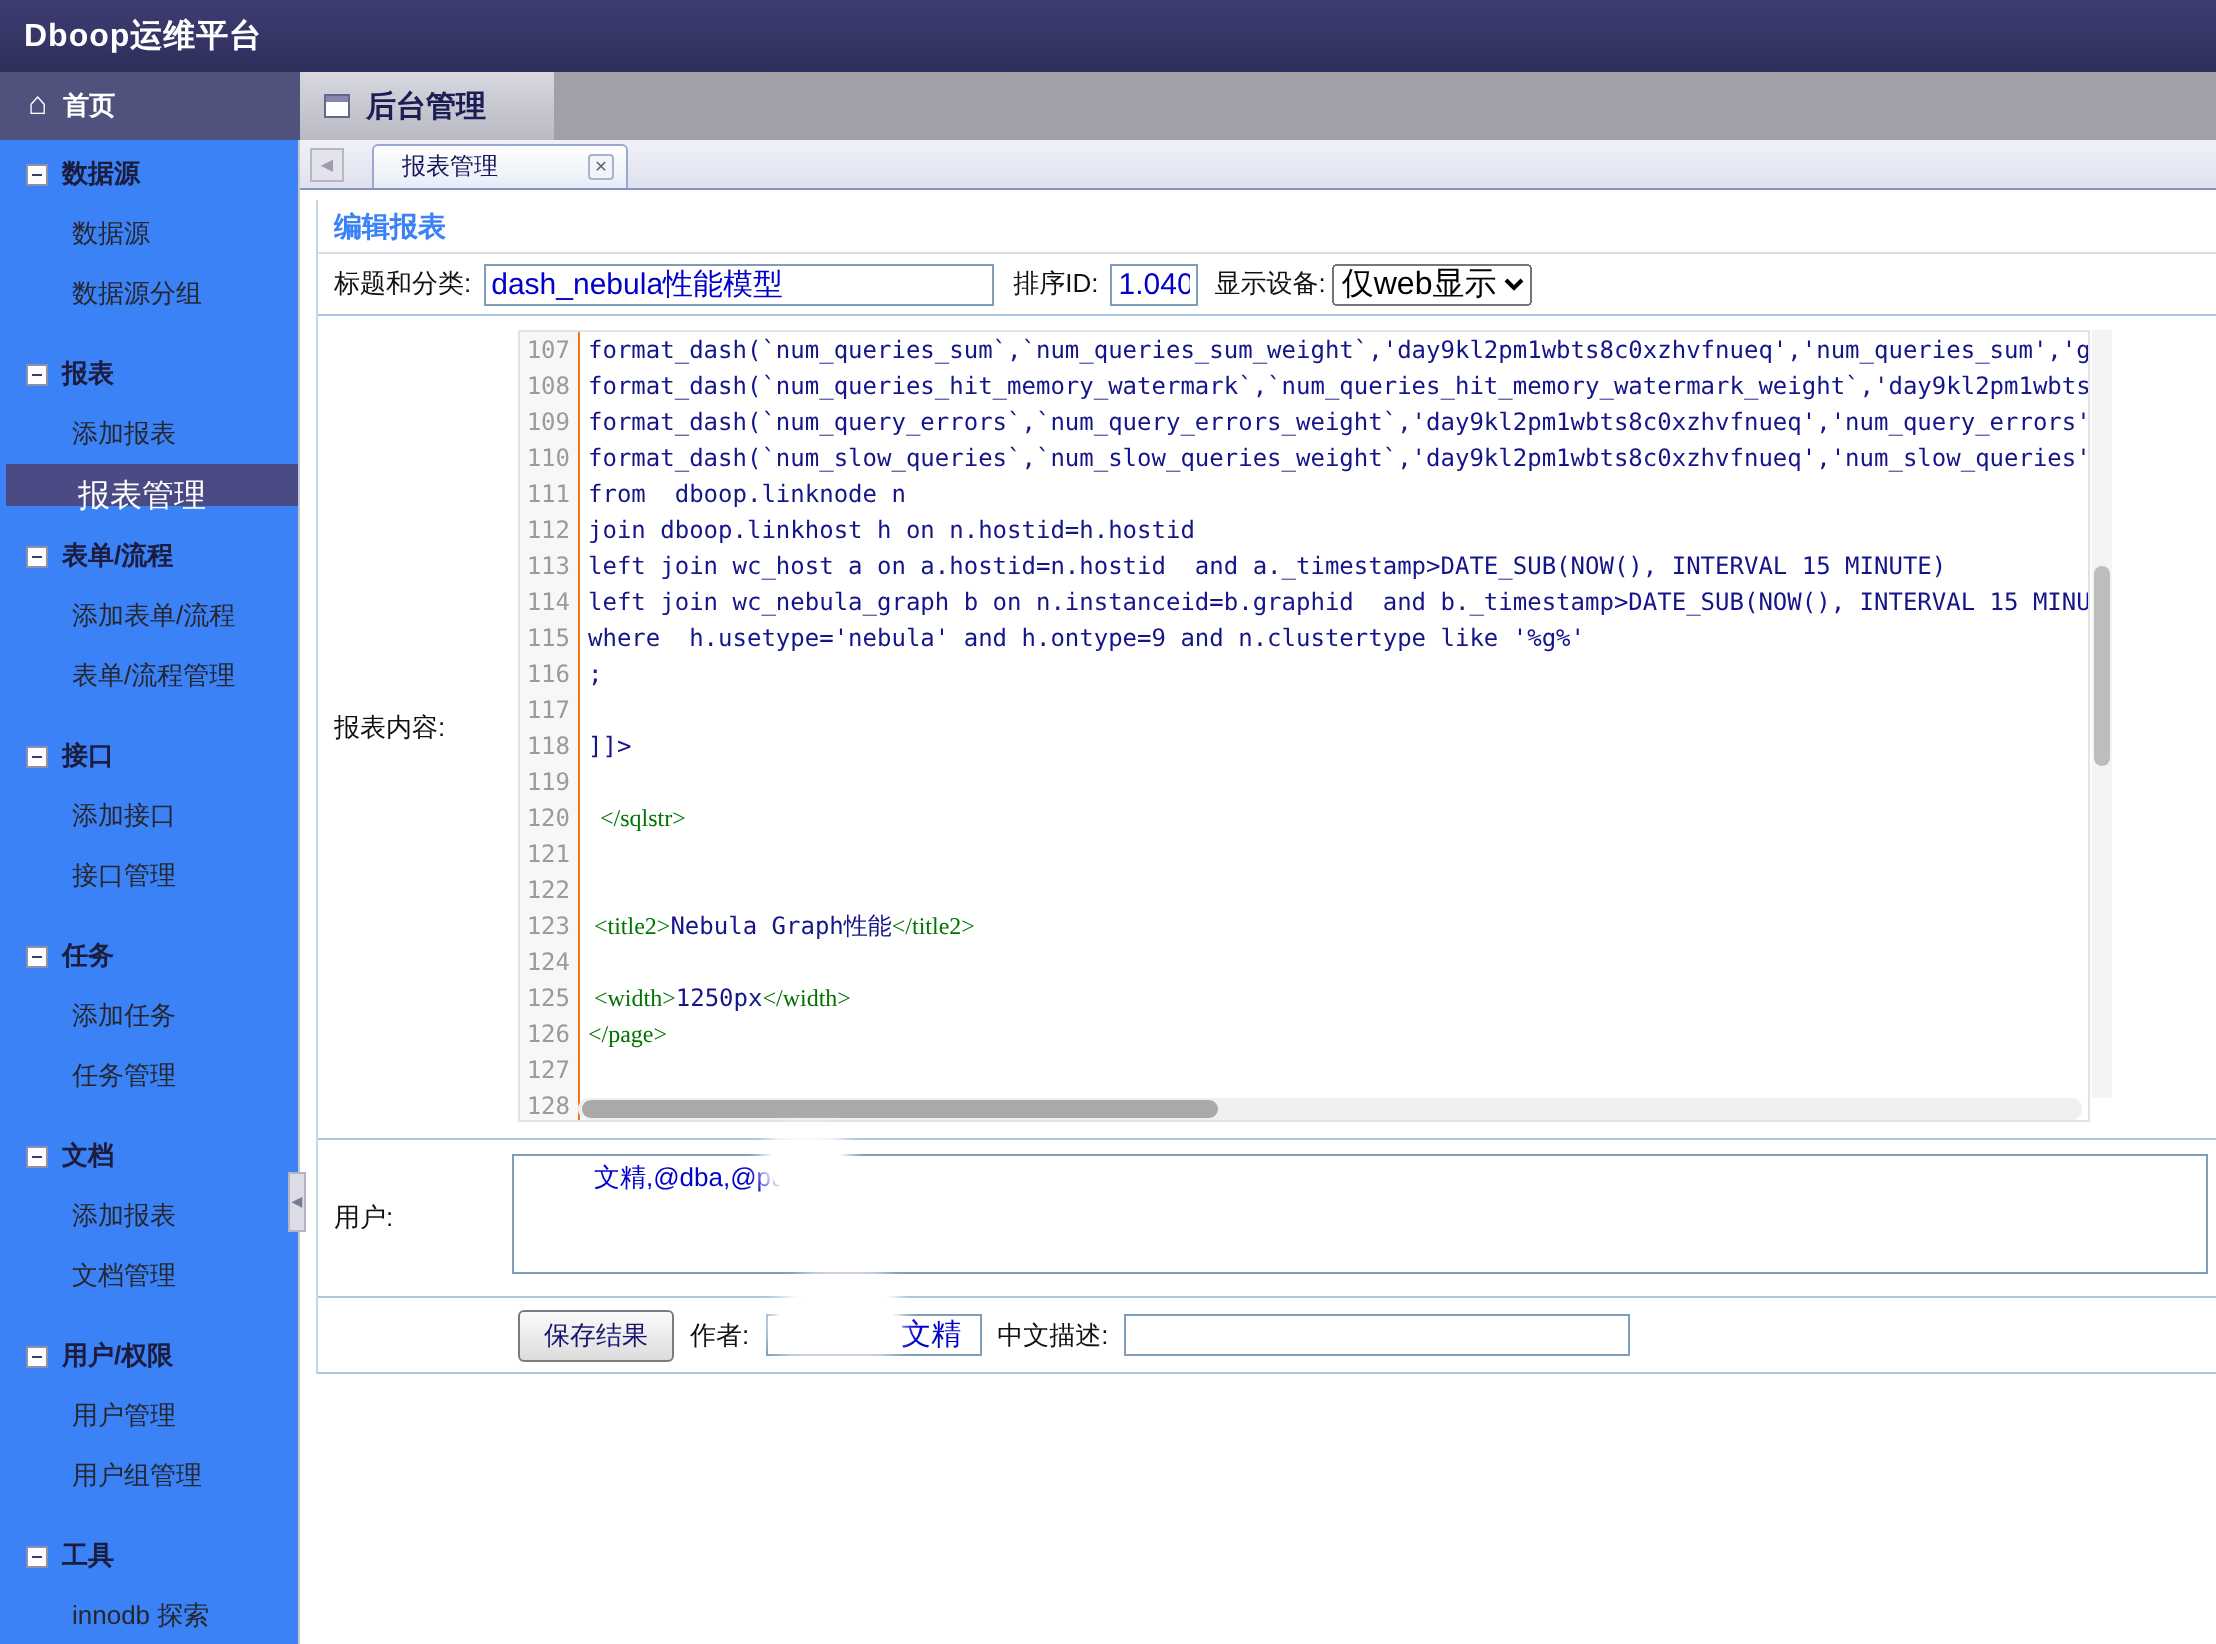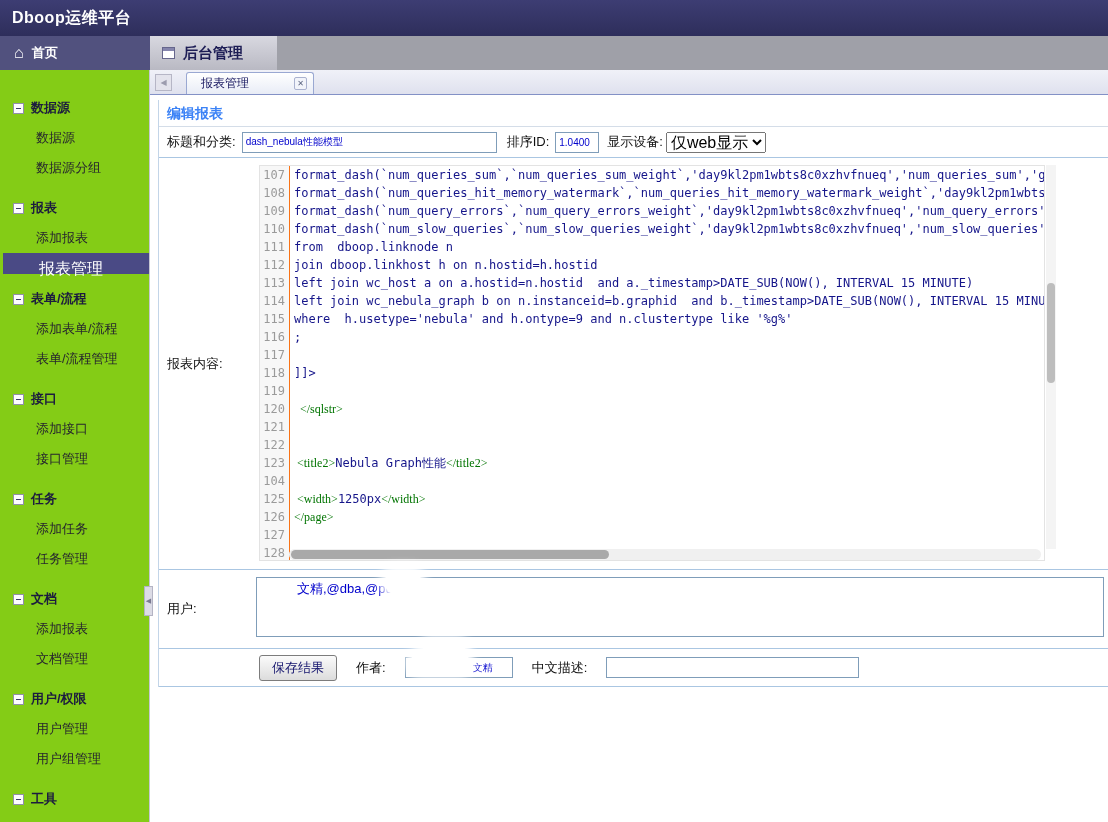--- a/index.html
+++ b/index.html
@@ -16,22 +16,22 @@
   .home-cell { width:150px; height:100%; background:#51517e; color:#fff; display:flex; align-items:center;
     gap:8px; padding-left:14px; font-size:13px; font-weight:bold; cursor:pointer; }
   .home-icon { font-size:16px; line-height:1; }
   .tabstrip { flex:1; background:#9fa0a8; display:flex; align-items:stretch; }
   .maintab { display:flex; align-items:center; gap:8px; padding:0 34px 0 12px;
     background:linear-gradient(#d8d8e0,#b9b9c3); color:#1d1d55; font-size:15px; font-weight:bold; cursor:pointer; }
   .win-icon { width:13px; height:12px; background:#fff; border:1px solid #66668c; position:relative; display:inline-block; }
   .win-icon .win-bar { position:absolute; left:0; top:0; right:0; height:3px; background:#8585ad; }
 
   
-  .sidebar { position:absolute; left:0; top:70px; width:150px; bottom:0; background:#84cc16;
-    border-right:1px solid #c6c6d2; padding-top:23px; overflow:hidden; }
+  .sidebar { position:absolute; left:0; top:70px; width:150px; bottom:0; background:#3b82f6;
+    border-right:1px solid #c6c6d2; padding-top:2px; overflow:hidden; }
   .sb-sec { margin-bottom:10px; }
   .sb-head { display:flex; align-items:center; gap:7px; padding:6px 0 6px 13px;
     font-size:13px; font-weight:bold; color:#1c1c3f; cursor:pointer; }
   .collapse-box { width:11px; height:11px; border:1px solid #9090a8; background:#fdfdff; position:relative; flex:0 0 auto; }
   .collapse-box::after { content:""; position:absolute; left:2px; right:2px; top:4px; height:1px; background:#3c3c66; }
   .sb-item { padding:6px 0 6px 36px; font-size:13px; color:#26262e; cursor:pointer; }
   .sb-item.sel { background:#4a4a85; color:#fff; }
   .collapse-handle { position:absolute; left:144px; top:586px; width:9px; height:30px; background:#dcdce6;
     border:1px solid #b4b4c4; color:#7a7a92; font-size:7px; display:flex; align-items:center; justify-content:center;
     z-index:6; cursor:pointer; }
@@ -48,21 +48,21 @@
   .closebox { width:13px; height:13px; border:1px solid #aab2cf; background:#f2f4fa; color:#5b6480;
     font-size:8px; line-height:11px; text-align:center; border-radius:2px; cursor:pointer; }
 
   .content { position:absolute; left:0; top:25px; right:0; bottom:0; }
   .form { position:absolute; left:8px; top:5px; right:0; border-left:1px solid #c3d5e8; }
   .f-title { height:27px; line-height:27px; padding-left:8px; color:#3b82f6; font-size:14px; font-weight:bold;
     border-bottom:1px solid #d4dde8; }
   .f-row { border-bottom:1px solid #aac6e2; position:relative; }
   .f-row1 { height:31px; display:flex; align-items:center; padding-left:8px; }
   .lbl { color:#111; font-size:13px; white-space:nowrap; }
-  .inp { border:1px solid #7f9db9; height:21px; font-size:10px; color:#0000cc; padding:0 3px;
+  .inp { border:1px solid #7f9db9; height:21px; font-size:15px; color:#0000cc; padding:0 3px;
     font-family:"Liberation Sans", sans-serif; }
   .title-inp { width:255px; margin:0 10px 0 6px; }
   .sort-inp { width:44px; margin:0 8px 0 6px; }
   .sel { height:21px; font-size:16px; margin-left:3px; }
 
   .f-row2 { height:412px; }
   .rowlbl { position:absolute; left:8px; top:50%; transform:translateY(-50%); }
   .editor { position:absolute; left:100px; top:7px; width:786px; height:396px; border:1px solid #e3e3e3;
     background:#fff; display:flex; font-family:"DejaVu Sans Mono", monospace; font-size:12px; line-height:18px;
     overflow:hidden; cursor:text; }
@@ -79,21 +79,21 @@
     border-radius:6px; cursor:pointer; z-index:3; }
   .hthumb { position:absolute; left:2px; top:1px; width:318px; height:9px; background:#a9a9a9; border-radius:5px; }
 
   .f-row3 { height:79px; }
   .user-ta { position:absolute; left:97px; top:7px; width:848px; height:60px; border:1px solid #7f9db9;
     font-size:13px; color:#0000cc; font-family:"Liberation Sans", sans-serif; padding:2px 4px; resize:none;
     text-indent:36px; overflow:hidden; }
   .redact { position:absolute; background:#fff; border-radius:10px; box-shadow:0 0 8px 5px #fff; z-index:4; }
   .r1 { left:226px; top:0; width:36px; height:24px; }
 
-  .f-row4 { height:38px; display:flex; align-items:center; padding-left:100px; gap:19px; }
+  .f-row4 { height:38px; display:flex; align-items:center; padding-left:100px; gap:8px; }
   .save-btn { height:26px; padding:0 12px; background:linear-gradient(#fbfbfb,#dcdcdc); border:1px solid #7c7c7c;
     border-radius:3px; color:#15156e; font-size:13px; font-family:"Liberation Sans", sans-serif; cursor:pointer; }
   .author-wrap { position:relative; display:inline-block; }
   .author-inp { width:108px; text-indent:64px; }
   .r2 { left:6px; top:-6px; width:58px; height:22px; }
   .r3 { left:18px; top:-16px; width:42px; height:16px; }
   .desc-inp { width:253px; }
 </style>
 </head>
 <body>
@@ -225,21 +225,21 @@
                 <div class="gl">114</div>
                 <div class="gl">115</div>
                 <div class="gl">116</div>
                 <div class="gl">117</div>
                 <div class="gl">118</div>
                 <div class="gl">119</div>
                 <div class="gl">120</div>
                 <div class="gl">121</div>
                 <div class="gl">122</div>
                 <div class="gl">123</div>
-                <div class="gl">104</div>
+                <div class="gl">124</div>
                 <div class="gl">125</div>
                 <div class="gl">126</div>
                 <div class="gl">127</div>
                 <div class="gl">128</div>
               </div>
             <div class="code"><div class="cl"><span class="seg-sql">format_dash(`num_queries_sum`,`num_queries_sum_weight`,'day9kl2pm1wbts8c0xzhvfnueq','num_queries_sum','g</span></div><div class="cl"><span class="seg-sql">format_dash(`num_queries_hit_memory_watermark`,`num_queries_hit_memory_watermark_weight`,'day9kl2pm1wbts</span></div><div class="cl"><span class="seg-sql">format_dash(`num_query_errors`,`num_query_errors_weight`,'day9kl2pm1wbts8c0xzhvfnueq','num_query_errors'</span></div><div class="cl"><span class="seg-sql">format_dash(`num_slow_queries`,`num_slow_queries_weight`,'day9kl2pm1wbts8c0xzhvfnueq','num_slow_queries'</span></div><div class="cl"><span class="seg-sql">from  dboop.linknode n</span></div><div class="cl"><span class="seg-sql">join dboop.linkhost h on n.hostid=h.hostid</span></div><div class="cl"><span class="seg-sql">left join wc_host a on a.hostid=n.hostid  and a._timestamp&gt;DATE_SUB(NOW(), INTERVAL 15 MINUTE)</span></div><div class="cl"><span class="seg-sql">left join wc_nebula_graph b on n.instanceid=b.graphid  and b._timestamp&gt;DATE_SUB(NOW(), INTERVAL 15 MINU</span></div><div class="cl"><span class="seg-sql">where  h.usetype='nebula' and h.ontype=9 and n.clustertype like '%g%'</span></div><div class="cl"><span class="seg-sql">;</span></div><div class="cl">&nbsp;</div><div class="cl"><span class="seg-sql">]]&gt;</span></div><div class="cl">&nbsp;</div><div class="cl"><span class="seg-tag">  &lt;/sqlstr&gt;</span></div><div class="cl">&nbsp;</div><div class="cl">&nbsp;</div><div class="cl"><span class="seg-tag"> &lt;title2&gt;</span><span class="seg-sql">Nebula Graph性能</span><span class="seg-tag">&lt;/title2&gt;</span></div><div class="cl">&nbsp;</div><div class="cl"><span class="seg-tag"> &lt;width&gt;</span><span class="seg-sql">1250px</span><span class="seg-tag">&lt;/width&gt;</span></div><div class="cl"><span class="seg-tag">&lt;/page&gt;</span></div><div class="cl">&nbsp;</div><div class="cl">&nbsp;</div></div>
           </div>
           <div class="vscroll">
             <div class="vthumb"></div>
           </div>

